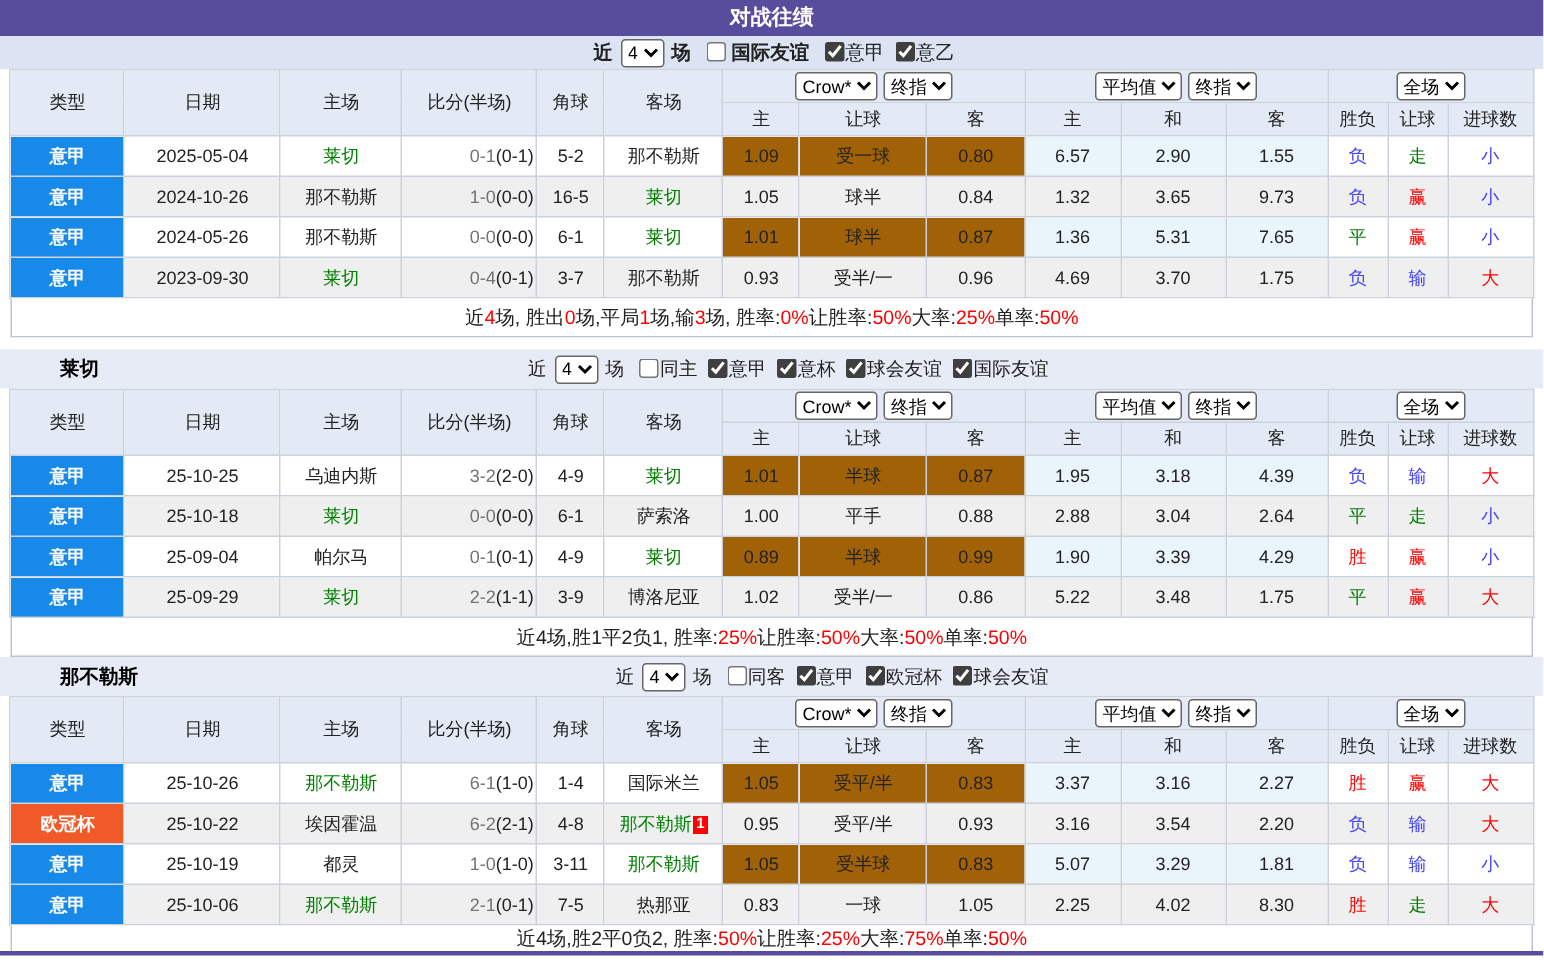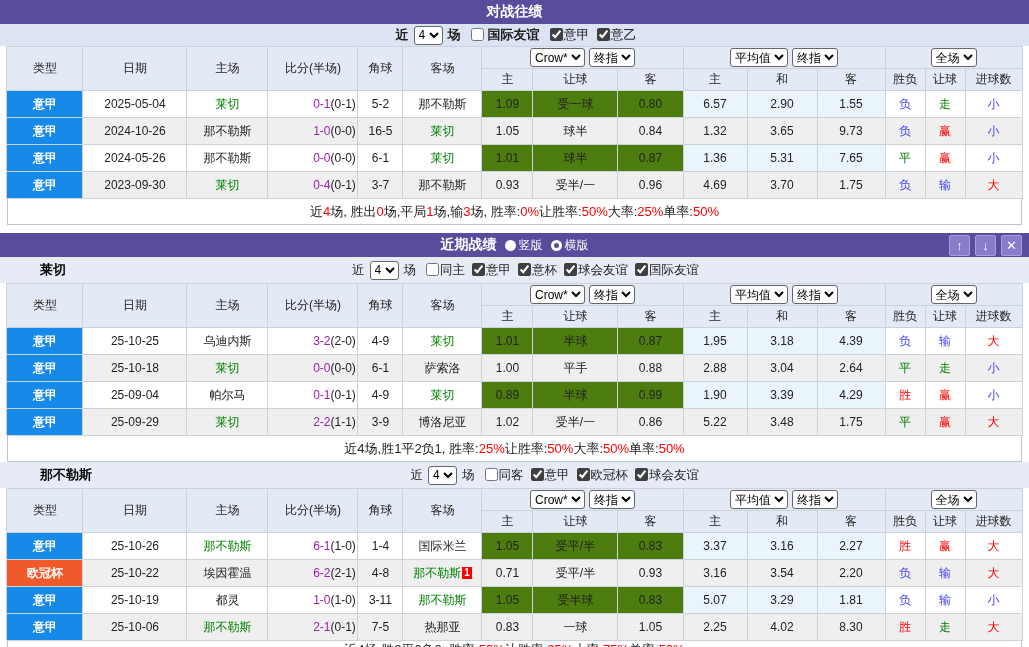--- a/index.html
+++ b/index.html
@@ -15,24 +15,24 @@
   select{font-size:12px;height:19px;border:1px solid #666;background:#fff;border-radius:3px;
     font-family:inherit;margin:0 2px;vertical-align:middle;}
   input[type=checkbox]{width:13px;height:13px;vertical-align:-2px;margin:0 1px 0 7px;accent-color:#3f3f3f;}
   table{width:1015px;margin:0 auto;border-collapse:collapse;table-layout:fixed;border:1px solid #b6bdcc;background:#fff;}
   th,td{border:1px solid #ccd2dc;text-align:center;padding:0;overflow:hidden;white-space:nowrap;}
   thead th{background:#e3eaf5;font-weight:normal;height:21px;color:#222;}
   tbody td{height:26px;}
   td.lg{background:#1789e8;color:#fff;font-weight:bold;}
   td.cup{background:#f05a28;color:#fff;font-weight:bold;}
   td.ev{background:#efefef;}
-  td.cream{background:#4d7c0f;}
+  td.cream{background:#a16207;}
   td.ltblue{background:#e9f4fb;}
   .hl{color:#008000;}
-  .red{color:#a21caf;padding-left:43px;}
+  .red{color:#737373;padding-left:43px;}
   .c-r{color:#f00;}.c-g{color:#007a00;}.c-b{color:#4242ff;}
   .note{display:inline-block;background:#f00;color:#fff;font-size:10px;line-height:12px;
     padding:0 2px;margin-left:1px;font-weight:bold;vertical-align:1px;}
   .sline{width:1013px;margin:0 auto;border:1px solid #bcc3d2;border-top:none;height:25px;
     display:flex;align-items:center;justify-content:center;font-size:13px;background:#fff;}
   .sline .k{color:#222;}.sline .r{color:#f00;}
   .gap{height:8px;background:#fff;}
   .sec2{border-bottom:3px solid #584c9d;}
   .radwrap{display:flex;align-items:center;font-size:12px;font-weight:normal;margin-left:8px;cursor:pointer;}
   .rad{display:inline-block;width:11px;height:11px;border-radius:50%;background:#fff;margin-right:3px;}
@@ -185,36 +185,20 @@
     <span class="k"> 让胜率: </span>
     <span class="r">50%</span>
     <span class="k"> 大率: </span>
     <span class="r">25%</span>
     <span class="k"> 单率: </span>
     <span class="r">50%</span>
   </div>
 <div class="gap"></div>
 
 <div class="sec2">
-  <div class="pbar">
-    <span>近期战绩</span>
-    <span class="radwrap">
-      <span class="rad"></span>
-      <span>竖版</span>
-    </span>
-    <span class="radwrap">
-      <span class="rad un"></span>
-      <span>横版</span>
-    </span>
-    <div class="btns">
-      <span class="sqbtn">↑</span>
-      <span class="sqbtn">↓</span>
-      <span class="sqbtn">✕</span>
-    </div>
-  </div>
 
   <div class="trow">
     <span class="tname">莱切</span>
     <div class="tfilter" id="f-lecce">
         <span class="lb n">近</span>
         <select><option>4</option></select>
         <span class="lb n">场</span>
         <label><input type="checkbox" style=""><span>同主</span></label>
         <label><input type="checkbox" checked="" style=""><span>意甲</span></label>
         <label><input type="checkbox" checked="" style=""><span>意杯</span></label>
@@ -421,21 +405,21 @@
             <td><span class="c-r">赢</span></td>
             <td><span class="c-r">大</span></td>
           </tr>
           <tr>
             <td class="cup">欧冠杯</td>
             <td class=" ev">25-10-22</td>
             <td class=" ev"><span>埃因霍温</span></td>
             <td class=" ev"><span class="red">6-2</span><span>(2-1)</span></td>
             <td class=" ev">4-8</td>
             <td class=" ev"><span class="hl">那不勒斯</span><span class="note">1</span></td>
-            <td class=" ev">0.71</td>
+            <td class=" ev">0.95</td>
             <td class=" ev">受平/半</td>
             <td class=" ev">0.93</td>
             <td class=" ev">3.16</td>
             <td class=" ev">3.54</td>
             <td class=" ev">2.20</td>
             <td class=" ev"><span class="c-b">负</span></td>
             <td class=" ev"><span class="c-b">输</span></td>
             <td class=" ev"><span class="c-r">大</span></td>
           </tr>
           <tr>

